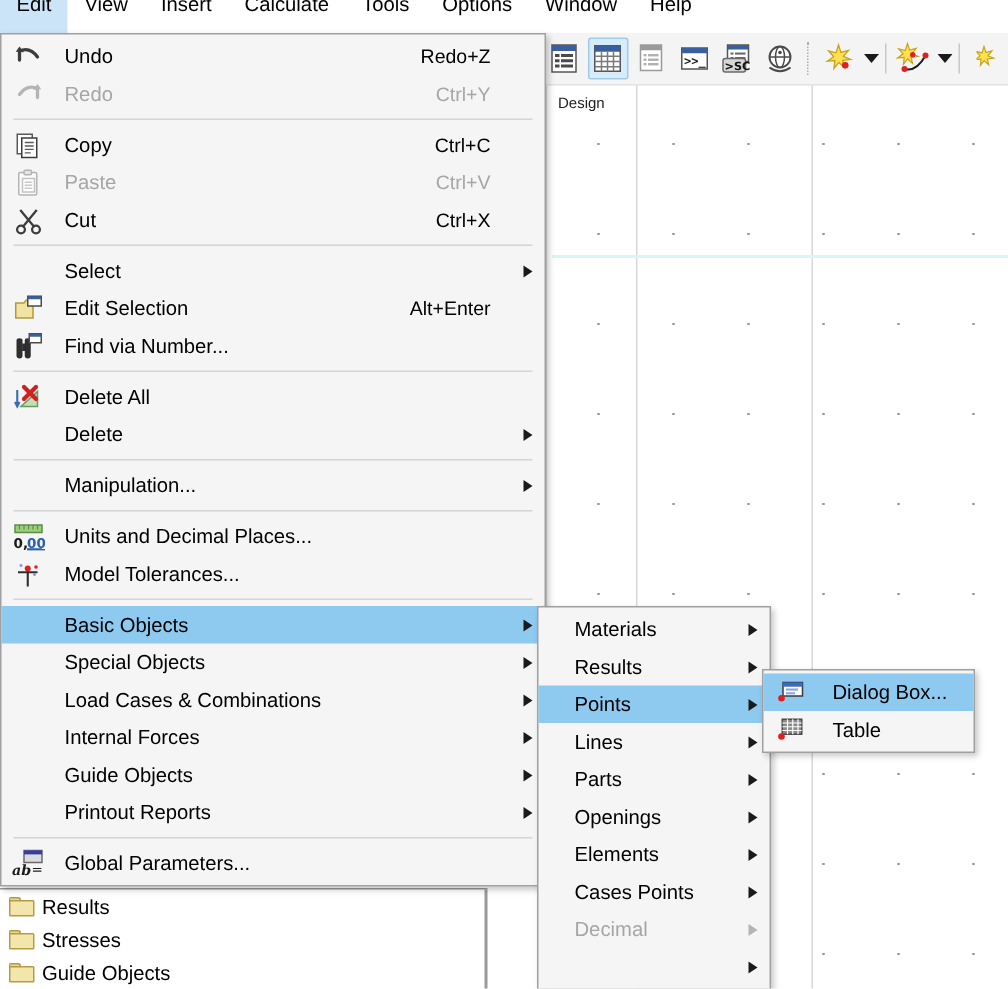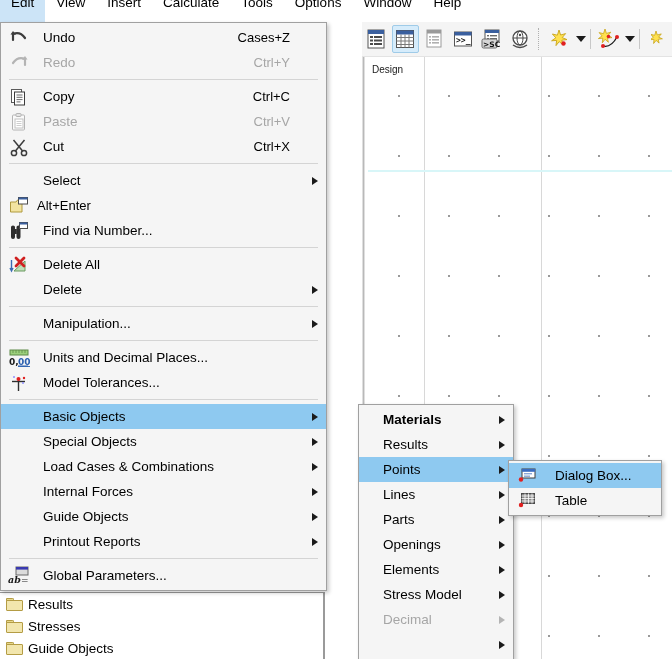--- a/index.html
+++ b/index.html
@@ -179,29 +179,29 @@
   }
   .menu-item.disabled .mi-arrow .tri { border-left-color: #b4b4b4; }
   .menu-sep {
     height: 1px;
     background: #d4d4d4;
     margin: 4px 8px 4px 8px;
   }
 
   #menu-edit {
     left: 0; top: 22px;
-    width: 327px;
+    width: 364px;
   }
   #menu-basic-objects {
     left: 358px; top: 404px;
     width: 156px;
   }
   #menu-points {
-    left: 508px; top: 460px;
-    width: 154px;
+    left: 508px; top: 446px;
+    width: 142px;
   }
   #menu-points .mi-label { padding-left: 10px; }
 
   
   #tree-panel {
     position: absolute;
     left: 0; top: 592px;
     width: 325px; height: 67px;
     background: #ffffff;
     border-top: 1px solid #9a9a9a;
@@ -390,21 +390,21 @@
     <div class="menu-item">
       <div class="mi-icon">
         <span style="display: flex; align-items: center; justify-content: center;">
           <svg width="20" height="20" viewBox="0 0 20 20">
             <path d="M4 12 L4 6 M4 6 Q11 3 16 10" fill="none" stroke="#3c3c3c" stroke-width="2.2" stroke-linecap="round"></path>
             <path d="M1.5 6.5 L4 3 L7 6.8 Z" fill="#3c3c3c"></path>
           </svg>
         </span>
       </div>
       <div class="mi-label">Undo</div>
-      <div class="mi-accel">Cases+Z</div>
+      <div class="mi-accel">Redo+Z</div>
       <div class="mi-arrow"></div>
     </div>
     <div class="menu-item disabled">
       <div class="mi-icon">
         <span style="display: flex; align-items: center; justify-content: center;">
           <svg width="20" height="20" viewBox="0 0 20 20">
             <path d="M16 12 L16 6 M16 6 Q9 3 4 10" fill="none" stroke="#b4b4b4" stroke-width="2.2" stroke-linecap="round"></path>
             <path d="M18.5 6.5 L16 3 L13 6.8 Z" fill="#b4b4b4"></path>
           </svg>
         </span>
@@ -483,20 +483,21 @@
     <div class="menu-item">
       <div class="mi-icon">
         <span style="display: flex; align-items: center; justify-content: center;">
           <svg width="20" height="20" viewBox="0 0 20 20">
             <path d="M1.5 6 L7 6 L8.5 4 L13 4 L13 16 L1.5 16 Z" fill="#f2e3a0" stroke="#b09a3e"></path>
             <rect x="9.5" y="1.5" width="9" height="6.5" fill="#fff" stroke="#4a4a4a"></rect>
             <rect x="9.5" y="1.5" width="9" height="2" fill="#3a5f9e"></rect>
           </svg>
         </span>
       </div>
+      <div class="mi-label">Edit Selection</div>
       <div class="mi-accel">Alt+Enter</div>
       <div class="mi-arrow"></div>
     </div>
     <div class="menu-item">
       <div class="mi-icon">
         <span style="display: flex; align-items: center; justify-content: center;">
           <svg width="20" height="20" viewBox="0 0 20 20">
             <path d="M2 7 L2 16 Q2 18 4 18 Q6 18 6 16 L6 6 Q6 4.5 4 4.5 Q2 4.5 2 6 Z" fill="#2e2e2e"></path>
             <path d="M7.5 7 L7.5 16 Q7.5 18 9.5 18 Q11.5 18 11.5 16 L11.5 6 Q11.5 4.5 9.5 4.5 Q7.5 4.5 7.5 6 Z" fill="#2e2e2e"></path>
             <rect x="5.8" y="8" width="2" height="5" fill="#2e2e2e"></rect>
@@ -667,21 +668,21 @@
       </div>
       <div class="mi-label">Global Parameters...</div>
       <div class="mi-accel"></div>
       <div class="mi-arrow"></div>
     </div>
   </div>
 
 <div class="menu" id="menu-basic-objects">
     <div class="menu-item">
       <div class="mi-icon" style="width: 8px; min-width: 8px;"></div>
-      <div class="mi-label" style="padding-left: 16px; font-weight: bold;">Materials</div>
+      <div class="mi-label" style="padding-left: 16px;">Materials</div>
       <div class="mi-accel"></div>
       <div class="mi-arrow">
         <span class="tri"></span>
       </div>
     </div>
     <div class="menu-item">
       <div class="mi-icon" style="width: 8px; min-width: 8px;"></div>
       <div class="mi-label" style="padding-left: 16px;">Results</div>
       <div class="mi-accel"></div>
       <div class="mi-arrow">
@@ -723,21 +724,21 @@
     <div class="menu-item">
       <div class="mi-icon" style="width: 8px; min-width: 8px;"></div>
       <div class="mi-label" style="padding-left: 16px;">Elements</div>
       <div class="mi-accel"></div>
       <div class="mi-arrow">
         <span class="tri"></span>
       </div>
     </div>
     <div class="menu-item">
       <div class="mi-icon" style="width: 8px; min-width: 8px;"></div>
-      <div class="mi-label" style="padding-left: 16px;">Stress Model</div>
+      <div class="mi-label" style="padding-left: 16px;">Cases Points</div>
       <div class="mi-accel"></div>
       <div class="mi-arrow">
         <span class="tri"></span>
       </div>
     </div>
     <div class="menu-item disabled">
       <div class="mi-icon" style="width: 8px; min-width: 8px;"></div>
       <div class="mi-label" style="padding-left: 16px;">Decimal</div>
       <div class="mi-accel"></div>
       <div class="mi-arrow">

